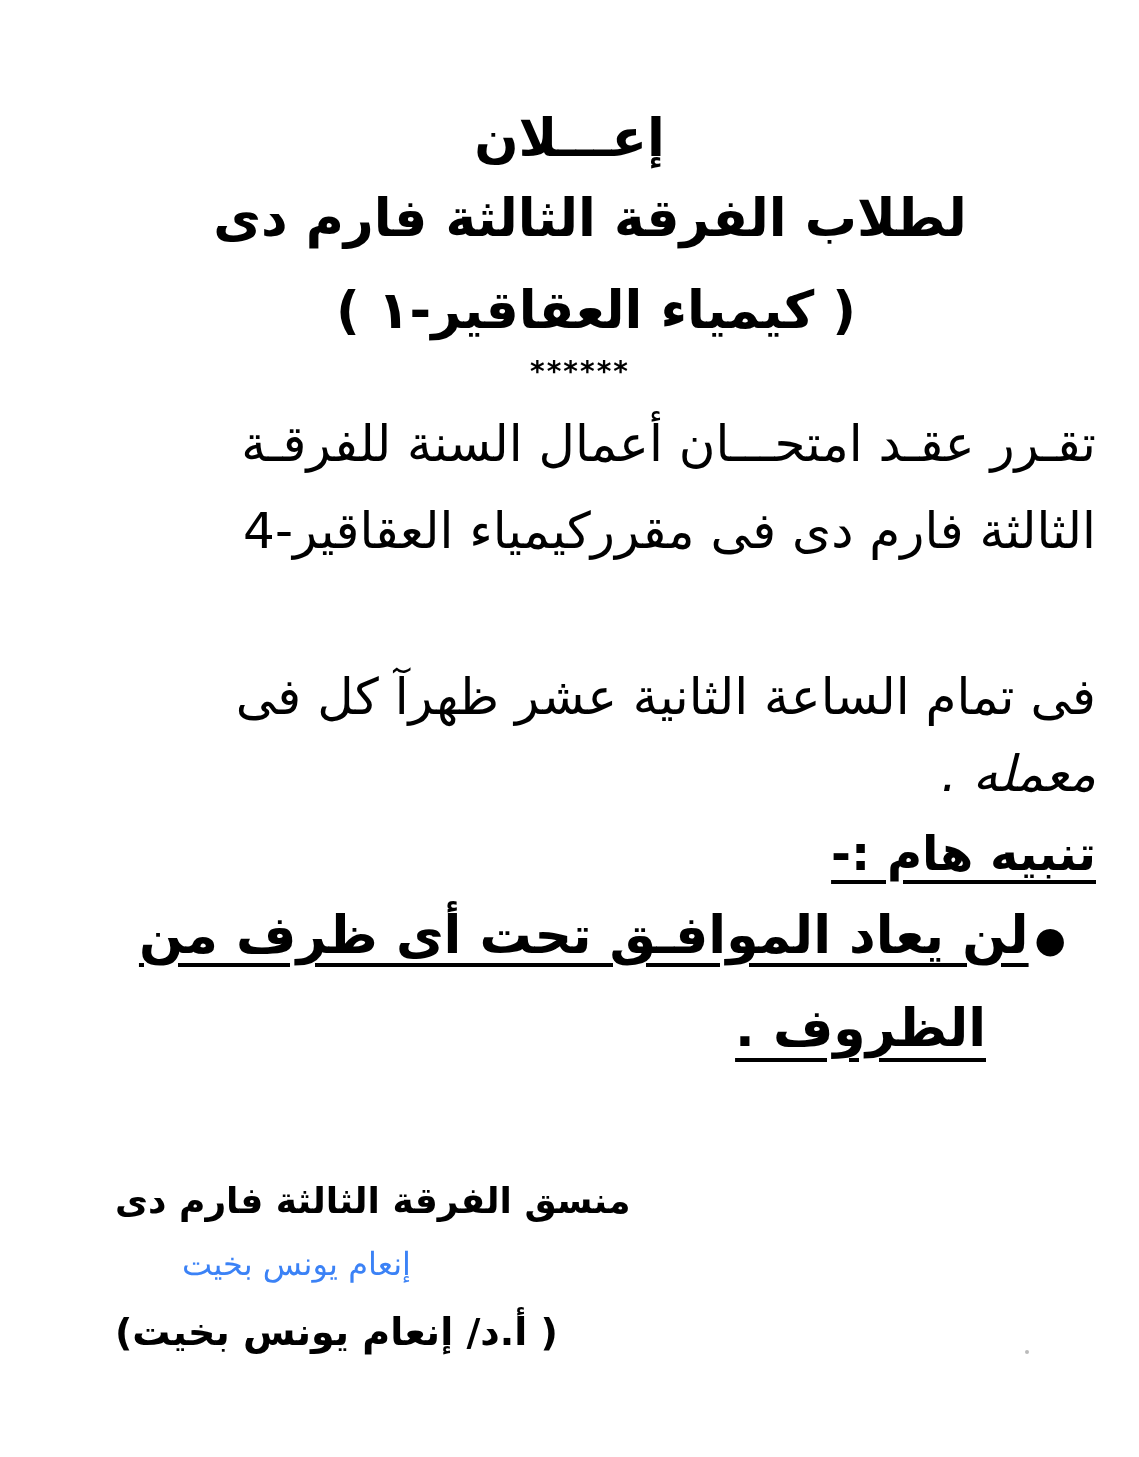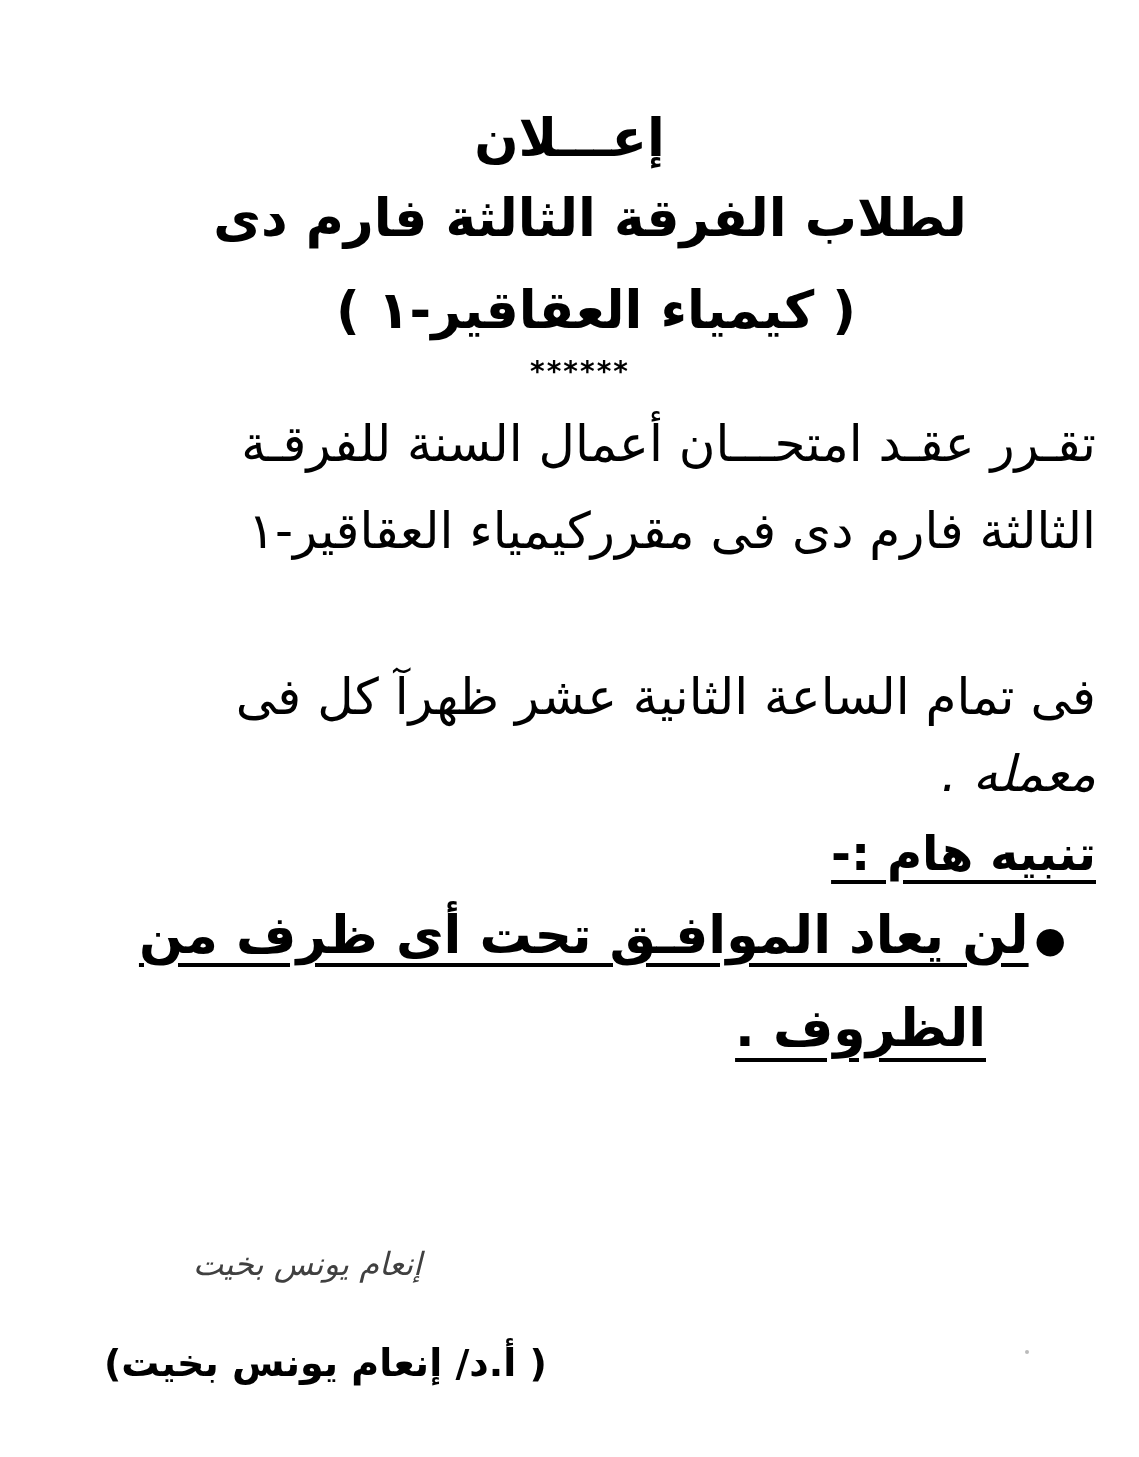--- a/index.html
+++ b/index.html
@@ -15,43 +15,44 @@
   .b1 { top:415px; }
   .b2 { top:502px; }
   .b3 { top:588px; }
   .b4 { top:668px; }
   .b5 { top:745px;font-style:italic; }
   .notice { top:825px; right:90px; font-size:48px; text-decoration:underline; text-decoration-thickness:4px; text-underline-offset:10px; }
   .warn1 { top:905px; right:120px; font-size:52px; text-decoration:underline; text-decoration-thickness:4px; text-underline-offset:10px; }
   .bullet { display:inline-block; margin-left:6px; font-size:36px; vertical-align:middle; }
   .warn2 { top:990px; right:200px; font-size:52px; text-decoration:underline; text-decoration-thickness:4px; text-underline-offset:12px;margin-top:8px; }
   .sig-role { top:1180px; left:115px; font-size:36px; direction:rtl; }
-  .sig-hand { position:absolute; top:1245px; left:193px; font-size:32px; color:#404040; font-family:"DejaVu Serif", serif; font-style:italic; direction:rtl; white-space:nowrap; }
-  .sig-name { top:1310px; left:104px; font-size:38px; direction:rtl;margin-top:31px; }
+  .sig-hand { position:absolute; top:1245px; left:182px; font-size:32px; color:#3b82f6; font-family:"DejaVu Serif", serif; direction:rtl; white-space:nowrap; }
+  .sig-name { top:1310px; left:115px; font-size:38px; direction:rtl; }
   .speck { position:absolute; left:1025px; top:1350px; width:4px; height:4px; background:#bbb; border-radius:2px; }
 </style>
 </head>
 <body>
 
 <div class="page">
 
   <div class="line title t1">إعـــلان</div>
   <div class="line title t2">لطلاب الفرقة الثالثة فارم دى</div>
   <div class="line title t3">( كيمياء العقاقير-١ )</div>
   <div class="line stars">******</div>
 
   <div class="line body-text b1">تقـرر عقـد امتحـــان أعمال السنة للفرقـة</div>
-  <div class="line body-text b2">الثالثة فارم دى فى مقرركيمياء العقاقير-١</div>
+  <div class="line body-text b2">الثالثة فارم دى فى مقرركيمياء العقاقير-4</div>
   <div class="line body-text b4">فى تمام الساعة الثانية عشر ظهرآ  كل فى</div>
   <div class="line body-text b5">معمله .</div>
 
   <div class="line notice">تنبيه هام :-</div>
 
   <div class="line warn1">
     <span class="bullet">●</span><span>لن يعاد الموافـق تحت أى ظرف من</span>
   </div>
   <div class="line warn2">الظروف .</div>
 
+  <div class="line sig-role">منسق الفرقة الثالثة فارم دى</div>
   <div class="sig-hand">إنعام يونس بخيت</div>
   <div class="line sig-name">( أ.د/ إنعام يونس بخيت)</div>
 
   <div class="speck"></div>
 </div>
 
 </body></html>

